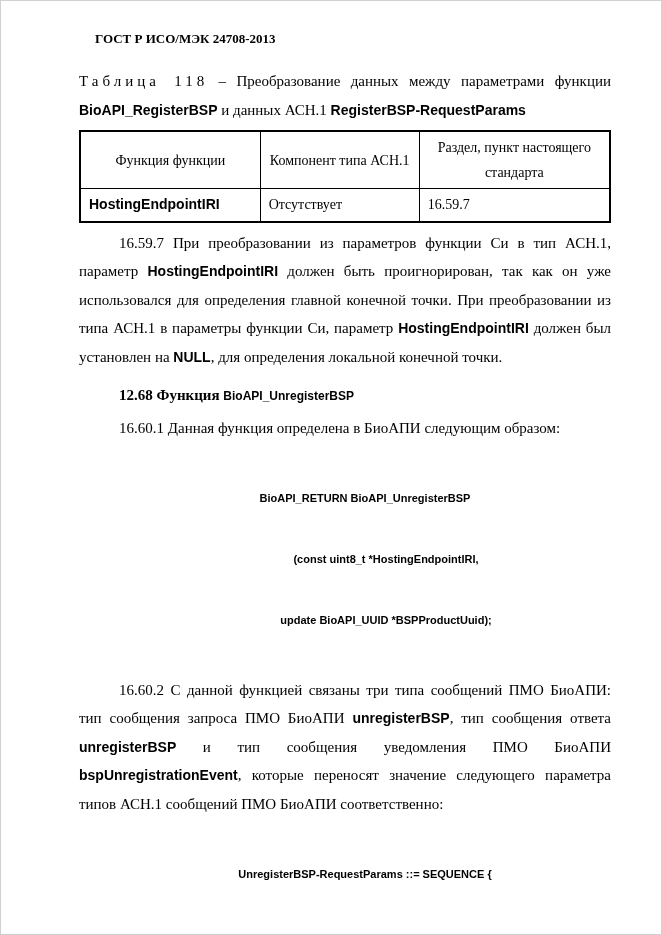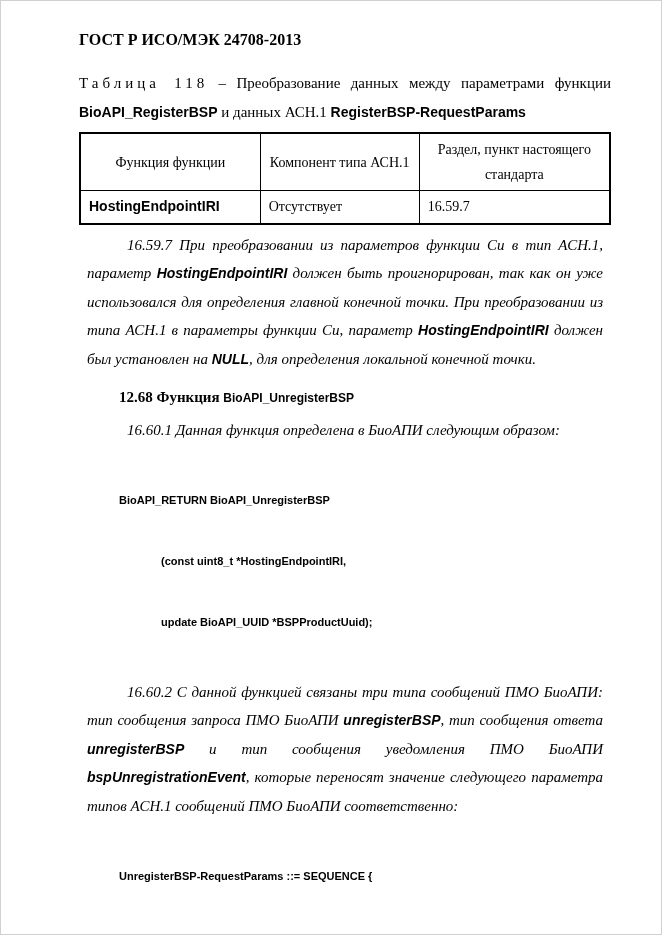--- a/index.html
+++ b/index.html
@@ -10,23 +10,24 @@
     background: #ffffff;
     color: #000;
     font-family: "Liberation Serif", serif;
     padding: 30px 50px 38px 78px;
     display: flex;
     flex-direction: column;
     overflow: hidden;
     border: 1px solid #d0d0d0;
   }
   .doc-header {
-    font-size: 16px;
+    font-size: 13px;
     font-weight: bold;
     margin-bottom: 20px;
+    margin-left: 16px;
   }
   .caption {
     font-size: 15px;
     line-height: 1.9;
     text-align: justify;
     margin-bottom: 6px;
   }
   .spaced { letter-spacing: 4px; }
   .bsans {
     font-family: "Liberation Sans", sans-serif;
@@ -56,40 +57,39 @@
   td.param {
     font-family: "Liberation Sans", sans-serif;
     font-weight: bold;
     font-size: 14px;
   }
   p.body {
     font-size: 15px;
     line-height: 1.9;
     text-align: justify;
     text-indent: 40px;
-    margin: 2px 8px;
-    font-style: italic;
+    margin: 2px 0;
   }
   .heading {
     font-size: 15px;
     font-weight: bold;
     margin: 8px 0 2px 40px;
     line-height: 1.9;
   }
   .heading .bsans { font-size: 12px; }
   .codeblock {
     font-family: "Liberation Sans", sans-serif;
     font-weight: bold;
     font-size: 11px;
     line-height: 1.85;
     margin: 3px 0;
     white-space: pre;
   }
-  .code-l0 { margin-left: 40px; }
-  .code-l1 { margin-left: 82px; }
+  .code-l0 { margin-left: 40px; text-align: center; }
+  .code-l1 { margin-left: 82px; text-align: center; }
 </style>
 </head>
 <body>
 
 <div class="page">
 
   <div class="doc-header">ГОСТ Р ИСО/МЭК 24708-2013</div>
 
   <p class="caption"><span class="spaced">Таблица 118</span><span> – Преобразование данных между параметрами функции </span><span class="bsans">BioAPI_RegisterBSP</span><span> и данных АСН.1 </span><span class="bsans">RegisterBSP-RequestParams</span></p>
 

